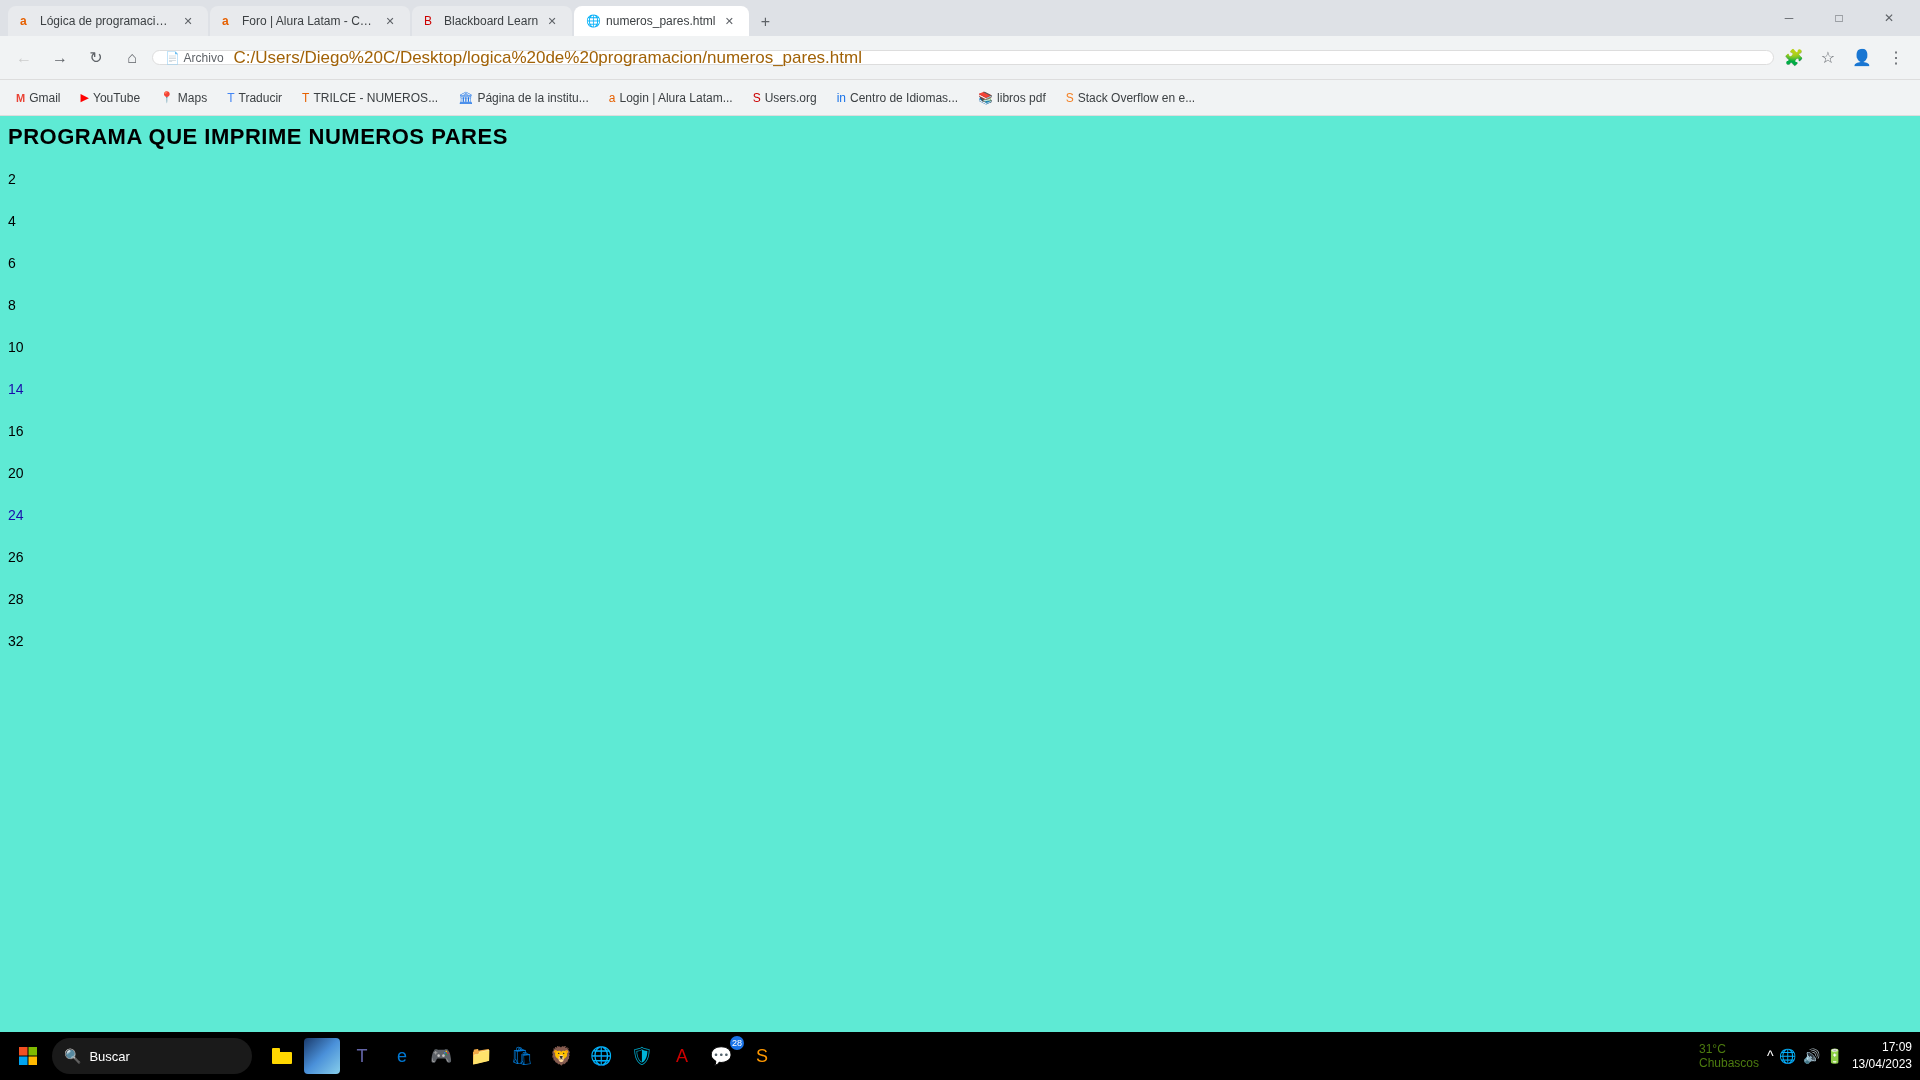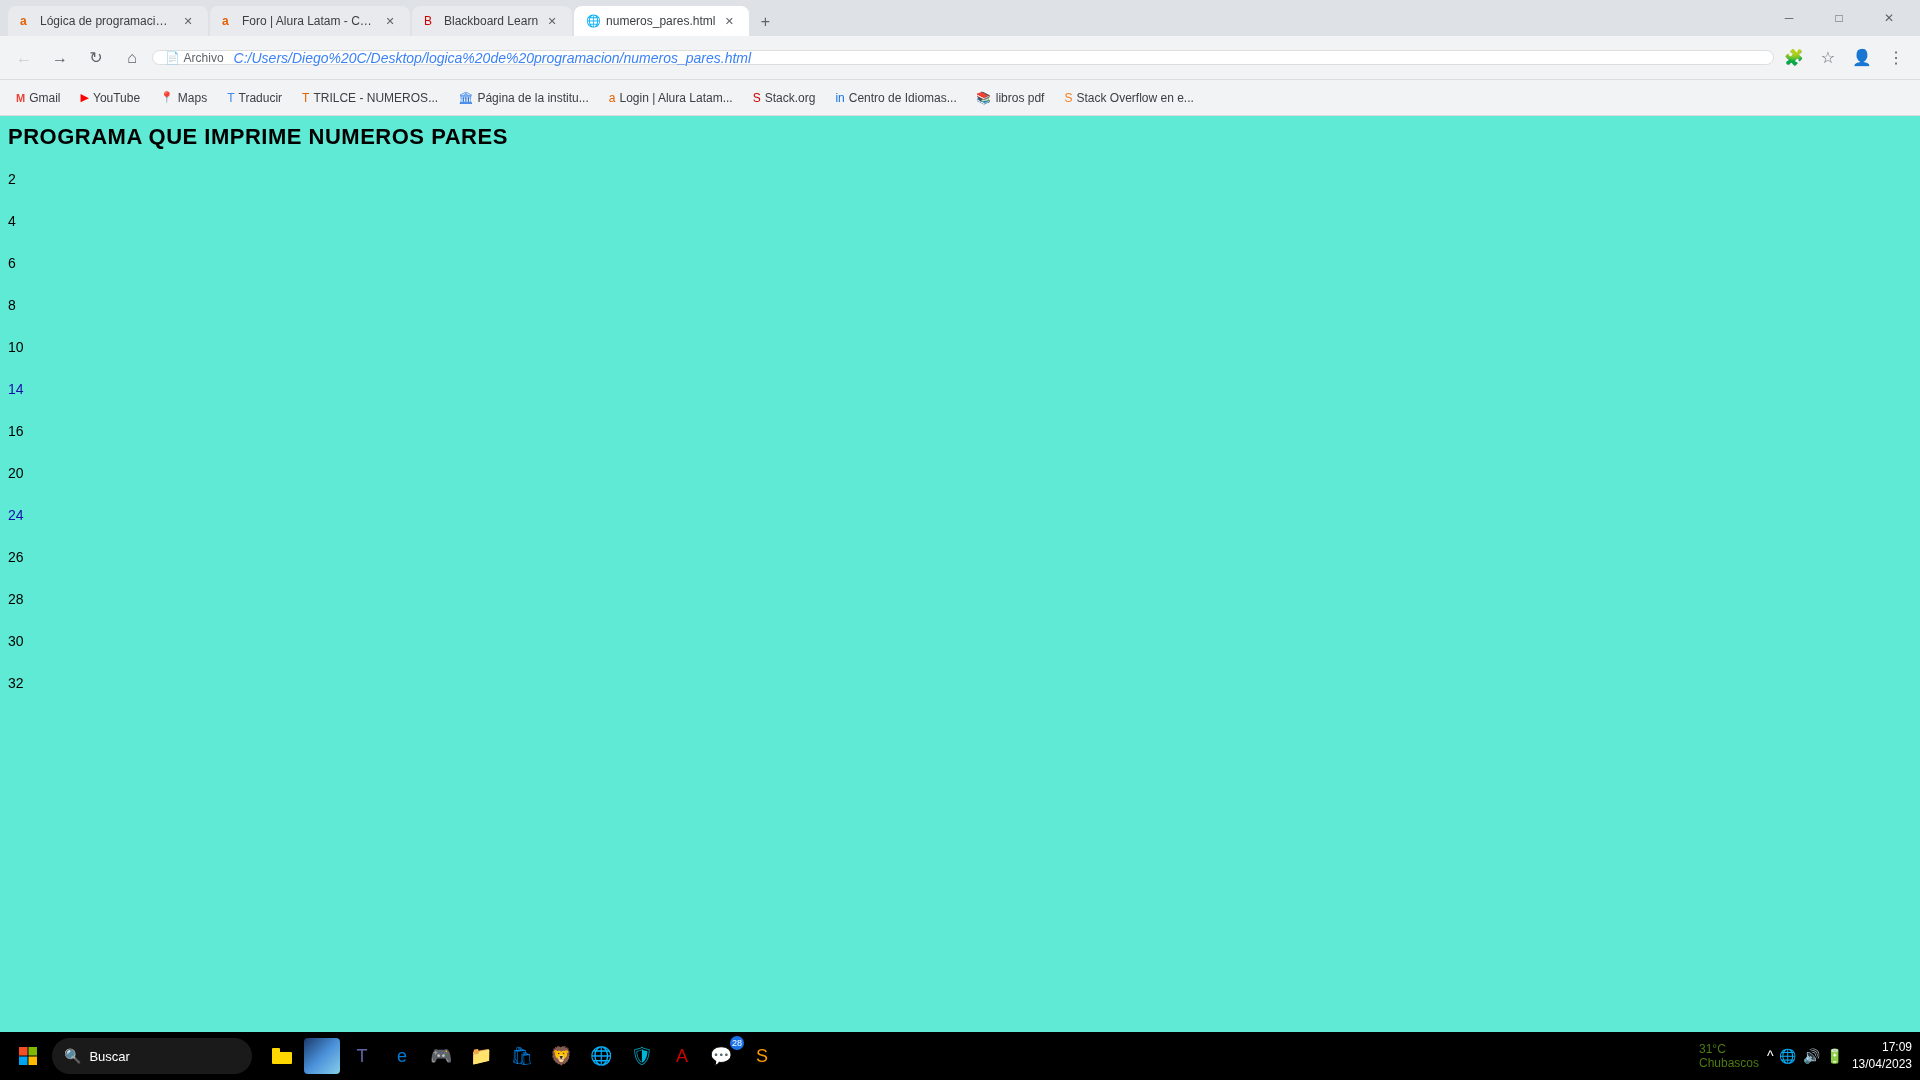--- a/index.html
+++ b/index.html
@@ -130,23 +130,22 @@
       gap: 6px;
       font-size: 13px;
       color: #202124;
     }
     .address-bar-lock {
       color: #5f6368;
       font-size: 13px;
     }
     .address-bar-text {
       flex: 1;
-      font-size: 14px;
-      color: #3b82f6;
-      font-style: italic;
+      font-size: 17px;
+      color: #a16207;
     }
     .toolbar-actions {
       display: flex;
       gap: 2px;
     }
 
     
     .bookmarks-bar {
       background: #f1f3f4;
       height: 36px;
@@ -384,21 +383,21 @@
     <div class="bookmark-item">
       <span style="color:#1a73e8; font-size:12px;">🏛</span>
       <span>Página de la institu...</span>
     </div>
     <div class="bookmark-item">
       <span style="color:#e66000; font-size:12px;">a</span>
       <span>Login | Alura Latam...</span>
     </div>
     <div class="bookmark-item">
       <span style="color:#cc0000; font-size:12px;">S</span>
-      <span>Stack.org</span>
+      <span>Users.org</span>
     </div>
     <div class="bookmark-item">
       <span style="color:#1a73e8; font-size:12px;">in</span>
       <span>Centro de Idiomas...</span>
     </div>
     <div class="bookmark-item">
       <span style="color:#cc0000; font-size:12px;">📚</span>
       <span>libros pdf</span>
     </div>
     <div class="bookmark-item">
@@ -414,21 +413,20 @@
         <p class="even-number">4</p>
         <p class="even-number">6</p>
         <p class="even-number">8</p>
         <p class="even-number">10</p>
         <p class="even-number blue">14</p>
         <p class="even-number">16</p>
         <p class="even-number">20</p>
         <p class="even-number blue">24</p>
         <p class="even-number">26</p>
         <p class="even-number">28</p>
-        <p class="even-number">30</p>
         <p class="even-number">32</p>
       </div>
   </div>
 
   <div class="taskbar">
     <div class="taskbar-start">
       <svg width="20" height="20" viewBox="0 0 20 20">
         <rect x="1" y="1" width="8.5" height="8.5" fill="#f25022"></rect>
         <rect x="10.5" y="1" width="8.5" height="8.5" fill="#7fba00"></rect>
         <rect x="1" y="10.5" width="8.5" height="8.5" fill="#00a4ef"></rect>

